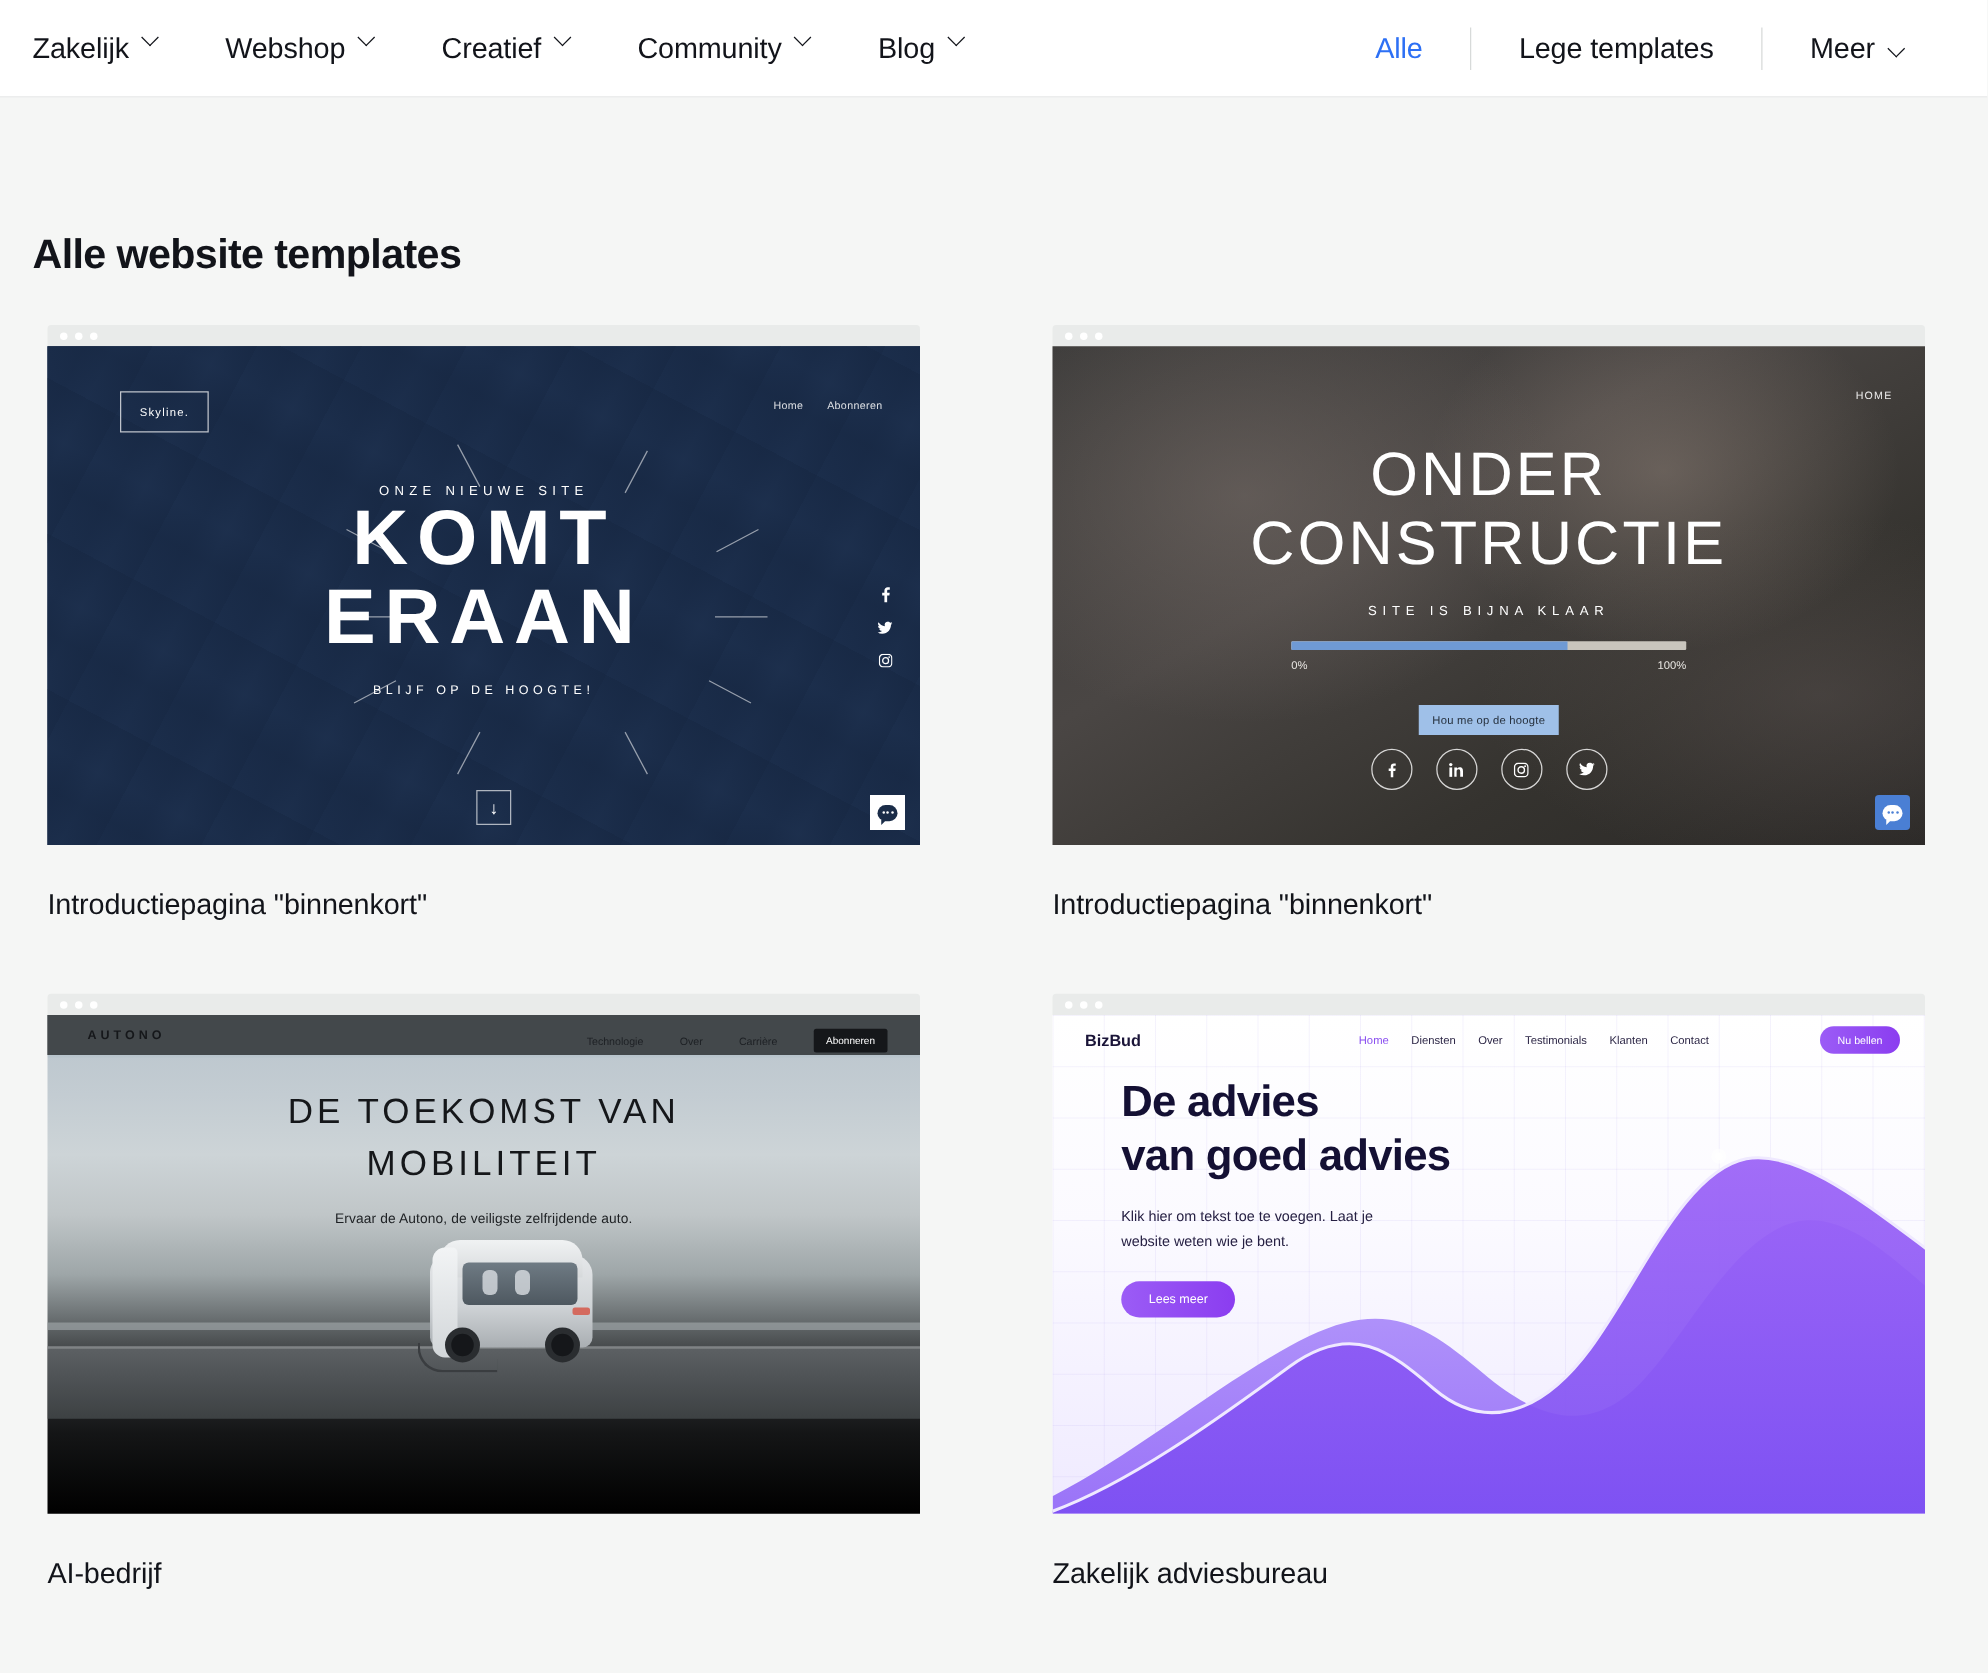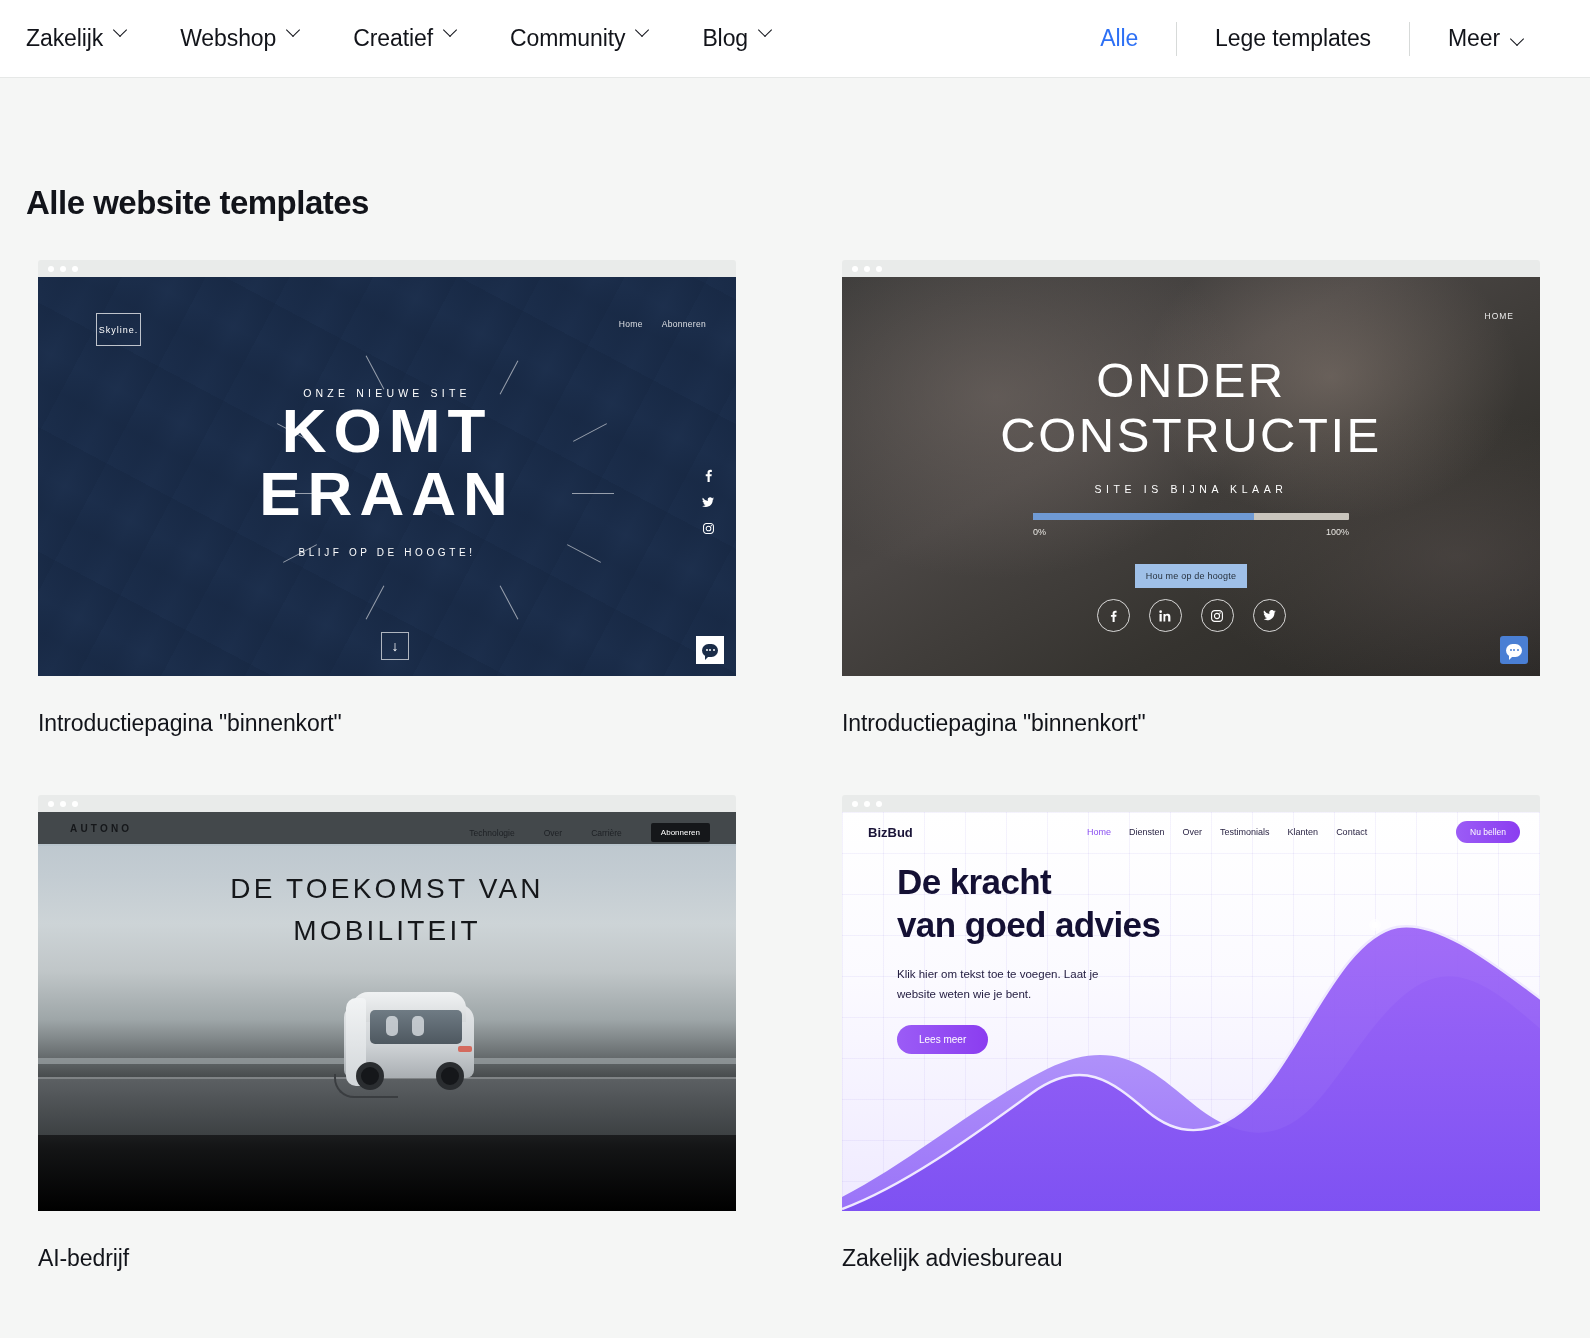--- a/index.html
+++ b/index.html
@@ -112,21 +112,21 @@
   
   .skyline {
     background:
       linear-gradient(rgba(26,44,72,0.86), rgba(26,44,72,0.86)),
       repeating-linear-gradient(118deg, #3a4c66 0px, #2b3b55 26px, #44556e 48px, #22314a 74px),
       repeating-linear-gradient(28deg, #4a5b74 0px, #2a3950 40px, #55657c 70px, #25344c 110px);
     background-blend-mode: normal, overlay, normal;
   }
   .sky-logo {
     position: absolute; left: 58px; top: 36px;
-    width: 45px; height: 33px;
+    width: 71px; height: 33px;
     border: 1px solid rgba(255,255,255,0.72);
     display: flex; align-items: center; justify-content: center;
     font-size: 9px; color: #fff; letter-spacing: 1px;
   }
   .sky-nav {
     position: absolute; right: 30px; top: 42px;
     display: flex; gap: 19px;
     font-size: 8.5px; color: rgba(255,255,255,0.85);
     letter-spacing: 0.3px;
   }
@@ -520,20 +520,21 @@
         <div class="au-logo">AUTONO</div>
         <div class="au-nav">
           <span>Technologie</span>
           <span>Over</span>
           <span>Carrière</span>
           <span class="au-btn">Abonneren</span>
         </div>
         <div class="au-head">
           <div class="au-h1">DE TOEKOMST VAN</div>
           <div class="au-h1">MOBILITEIT</div>
+          <div class="au-p">Ervaar de Autono, de veiligste zelfrijdende auto.</div>
         </div>
         <div class="au-guard"></div>
         <div class="au-road"></div>
         <div class="car">
           <div class="car-body"></div>
           <div class="car-roof"></div>
           <div class="car-win"></div>
           <div class="car-door"></div>
           <div class="car-light"></div>
           <div class="wheel l"></div>
@@ -575,21 +576,21 @@
             <span class="on">Home</span>
             <span>Diensten</span>
             <span>Over</span>
             <span>Testimonials</span>
             <span>Klanten</span>
             <span>Contact</span>
           </span>
           <span class="bz-call">Nu bellen</span>
         </div>
         <div class="bz-body">
-          <div class="bz-h1">De kracht</div>
+          <div class="bz-h1">De advies</div>
           <div class="bz-h1">van goed advies</div>
           <div class="bz-p">Klik hier om tekst toe te voegen. Laat je</div>
           <div class="bz-p" style="margin-top:0">website weten wie je bent.</div>
           <div class="bz-btn">Lees meer</div>
         </div>
       </div>
       <div class="caption">Zakelijk adviesbureau</div>
     </div>
 
   </div>

